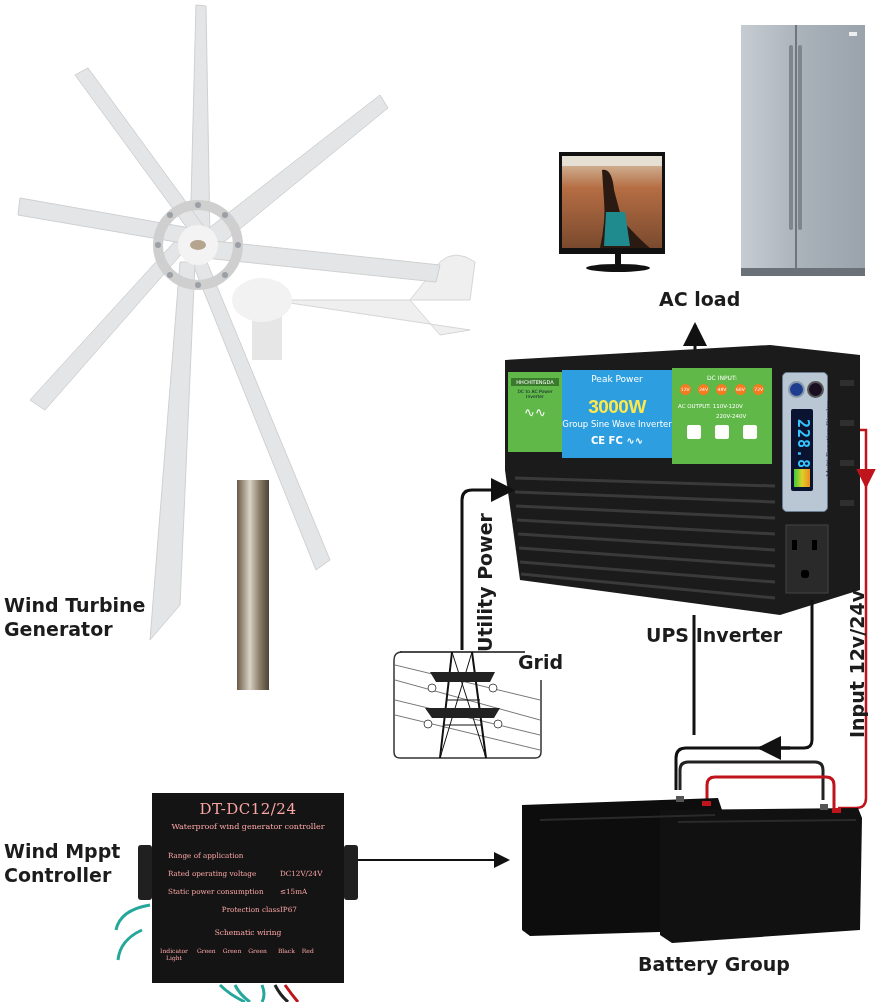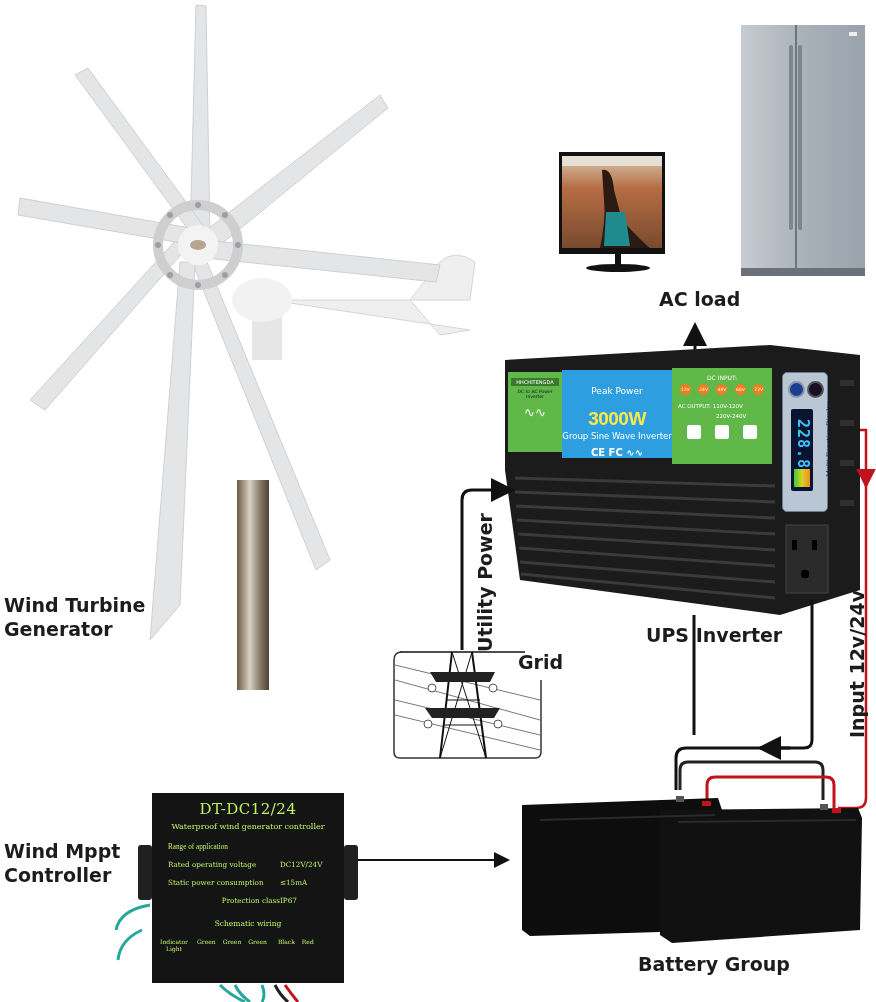--- a/index.html
+++ b/index.html
@@ -5,21 +5,21 @@
     html, body { margin:0; padding:0; background:#ffffff; }
     body { width:876px; height:1002px; position:relative; overflow:hidden;
            font-family:"DejaVu Sans","Liberation Sans",sans-serif; color:#1a1a1a; }
     .lbl { position:absolute; font-weight:bold; color:#1c1c1c; font-size:19px; line-height:1.25; }
     svg { position:absolute; left:0; top:0; }
 
     
     .inv-green-l { position:absolute; left:508px; top:372px; width:54px; height:80px; background:#5fb847; }
     .inv-blue { position:absolute; left:562px; top:370px; width:110px; height:88px; background:#2d9fe0; color:#fff; text-align:center; }
     .inv-green-r { position:absolute; left:672px; top:368px; width:100px; height:96px; background:#5fb847; color:#fff; }
-    .inv-blue .peak { font-size:9px; margin-top:16px; }
+    .inv-blue .peak { font-size:9px; margin-top:4px; }
     .inv-blue .watt { font-size:19px; font-weight:bold; color:#ffe94a; letter-spacing:-0.5px; line-height:1; margin-top:13px;
                       font-family:"Liberation Sans","DejaVu Sans",sans-serif; }
     .inv-blue .psw { font-size:8.5px; margin-top:3px; }
     .inv-blue .certs { font-size:10px; margin-top:6px; font-weight:bold; }
     .brand { font-size:5px; color:#fff; background:#3a7a2c; padding:1px 2px; margin:6px 3px 0; text-align:center; }
     .brand-sub { font-size:4.5px; color:#113; text-align:center; margin-top:3px; }
     .wave { font-size:13px; text-align:center; color:#fff; margin-top:6px; }
     .dcin { font-size:6px; text-align:center; margin-top:6px; }
     .volts { display:flex; justify-content:space-around; margin:3px 4px 0; }
     .volt { width:11px; height:11px; border-radius:50%; background:#f47b20; color:#fff; font-size:4.5px;
@@ -33,21 +33,21 @@
                border:1px solid #6a7d90; }
     .lcd { position:absolute; left:8px; top:36px; width:22px; height:82px; background:#0a1430; border-radius:2px; }
     .lcd-digits { position:absolute; left:-18px; top:26px; width:60px; transform:rotate(90deg); color:#35c4ff;
                   font-family:"DejaVu Sans Mono",monospace; font-size:15px; font-weight:bold; text-align:center; letter-spacing:1px; }
     .mf-label { position:absolute; left:-32px; top:62px; width:100px; transform:rotate(-90deg); font-size:6.5px; color:#1b2230;
                 font-family:"DejaVu Serif",serif; text-align:center; }
     .knob { position:absolute; width:13px; height:13px; border-radius:50%; top:8px; }
 
     
     .ctl { position:absolute; left:138px; top:793px; width:220px; height:190px; background:#141414;
-           color:#bef264; font-family:"DejaVu Serif","Liberation Serif",serif; }
+           color:#fca5a5; font-family:"DejaVu Serif","Liberation Serif",serif; }
     .ctl .model { font-size:15px; text-align:center; margin-top:7px; letter-spacing:0.5px; }
     .ctl .sub { font-size:8px; text-align:center; margin-top:4px; }
     .ctl .spec { font-size:7.2px; margin-left:16px; display:flex; }
     .ctl .spec .k { width:112px; }
     .ctl .wire-title { font-size:7.5px; text-align:center; margin-top:14px; }
     .ctl .wire-row { display:flex; font-size:6px; margin-top:14px; margin-left:38px; }
     .ctl .wire-row span { margin-right:7px; }
   </style>
 </head>
 <body>
@@ -250,21 +250,21 @@
   <div class="lcd">
     <div class="lcd-digits">228.8</div>
     <div style="position:absolute;left:3px;bottom:4px;width:16px;height:18px;background:linear-gradient(90deg,#3ccb3c,#d9d12a,#f28b1c);"></div>
   </div>
   <div class="mf-label" style="left:-4px;">Multi-Function Display</div>
 </div>
 
 <div class="ctl" style="left:152px;width:192px;">
   <div class="model">DT-DC12/24</div>
   <div class="sub">Waterproof wind generator controller</div>
-  <div class="spec" style="margin-top:12px;font-family:Liberation Serif, serif;">
+  <div class="spec" style="margin-top:20px;">
     <span class="k">Range of application</span>
     <span></span>
   </div>
   <div class="spec" style="margin-top:9px;">
     <span class="k">Rated operating voltage</span>
     <span>DC12V/24V</span>
   </div>
   <div class="spec" style="margin-top:9px;">
     <span class="k">Static power consumption</span>
     <span>≤15mA</span>

